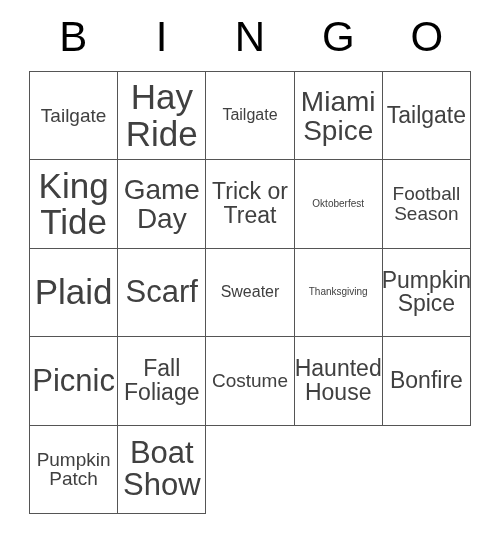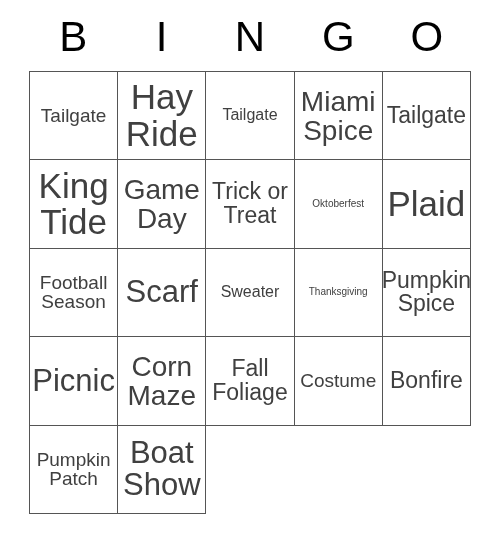--- a/index.html
+++ b/index.html
@@ -127,53 +127,53 @@
         <span class="cell-text">Game
 Day</span>
       </div>
       <div class="cell fs-md">
         <span class="cell-text">Trick or
 Treat</span>
       </div>
       <div class="cell fs-xxs">
         <span class="cell-text">Oktoberfest</span>
       </div>
-      <div class="cell fs-xxl">
-        <span class="cell-text">Plaid</span>
-      </div>
       <div class="cell fs-sm">
         <span class="cell-text">Football
 Season</span>
+      </div>
+      <div class="cell fs-xxl">
+        <span class="cell-text">Plaid</span>
       </div>
       <div class="cell fs-xl">
         <span class="cell-text">Scarf</span>
       </div>
       <div class="cell fs-xs">
         <span class="cell-text">Sweater</span>
       </div>
       <div class="cell fs-xxs">
         <span class="cell-text">Thanksgiving</span>
       </div>
       <div class="cell fs-md">
         <span class="cell-text">Pumpkin
 Spice</span>
       </div>
       <div class="cell fs-xl">
         <span class="cell-text">Picnic</span>
       </div>
-      <div class="cell fs-lg">
-        <span class="cell-text">Corn
-Maze</span>
-      </div>
       <div class="cell fs-md">
         <span class="cell-text">Fall
 Foliage</span>
       </div>
       <div class="cell fs-sm">
         <span class="cell-text">Costume</span>
+      </div>
+      <div class="cell fs-md">
+        <span class="cell-text">Haunted
+House</span>
       </div>
       <div class="cell fs-md">
         <span class="cell-text">Bonfire</span>
       </div>
       <div class="cell fs-sm">
         <span class="cell-text">Pumpkin
 Patch</span>
       </div>
       <div class="cell fs-xl">
         <span class="cell-text">Boat

